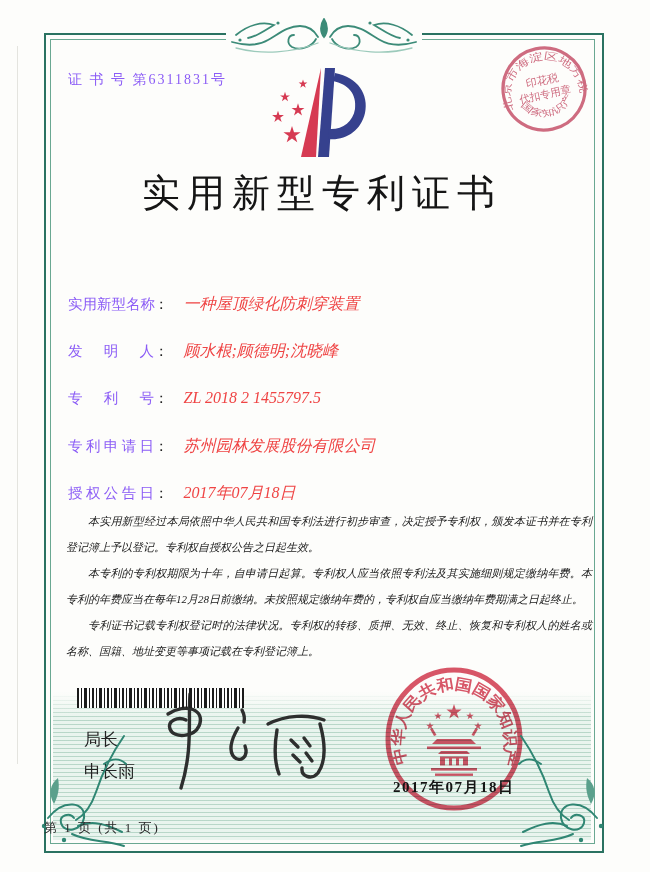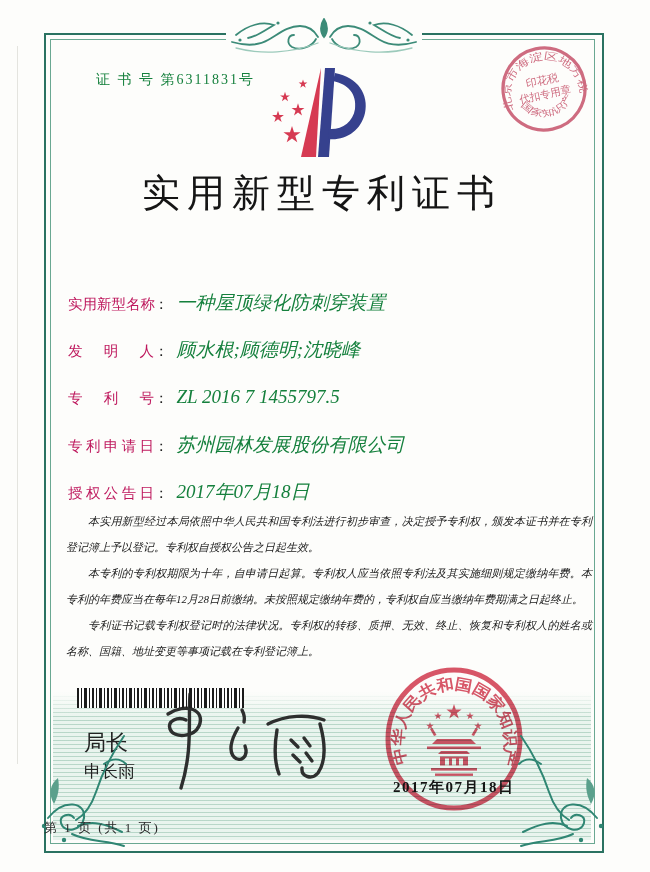--- a/index.html
+++ b/index.html
@@ -19,48 +19,48 @@
     background-color:#e9f4ee;
     background-image:
       linear-gradient(180deg,#fdfdfb 0px,rgba(253,253,251,0) 26px),
       repeating-linear-gradient(180deg,rgba(104,166,139,.38) 0 1px,rgba(255,255,255,0) 1px 4px);
   }
 
   
   #top-ornament{left:226px;top:11px;width:196px;height:50px;background:#fdfdfb;
     display:flex;align-items:center;justify-content:center;z-index:3;}
 
-  #cert-number{left:68px;top:71px;font-size:14px;letter-spacing:2px;color:#15803d;margin-left:28px;}
+  #cert-number{left:68px;top:71px;font-size:14px;letter-spacing:2px;color:#8b5cf6;}
 
   #logo{left:262px;top:64px;width:110px;height:102px;}
 
   #tax-stamp{left:497px;top:42px;width:94px;height:94px;transform:rotate(-12deg);opacity:.85;}
 
   #title{left:44px;top:168px;width:556px;text-align:center;font-size:38px;font-weight:400;
          letter-spacing:7px;color:#151515;}
 
   #fields{left:68px;top:250px;width:520px;}
   .field-row{height:47.2px;line-height:19px;white-space:nowrap;}
-  .flabel{display:inline-block;width:86px;font-size:14.5px;color:#be185d;
+  .flabel{display:inline-block;width:86px;font-size:14.5px;color:#8b5cf6;
           text-align:justify;text-align-last:justify;vertical-align:baseline;margin-top:45px;}
   .fcolon{font-size:14.5px;color:#222;}
-  .fvalue{font-size:19px;font-style:italic;margin-left:8px;color:#15803d;}
+  .fvalue{font-size:16px;font-style:italic;margin-left:15px;color:#ef4444;}
 
   #paragraphs{left:66px;top:508px;width:526px;}
   #paragraphs p{margin:0;font-size:11px;line-height:26px;text-indent:2em;
                 text-align:justify;font-style:italic;color:#1a1a1a;}
 
   #barcode{left:77px;top:688px;width:167px;height:20px;background-color:#fdfdfd;
     background-image:repeating-linear-gradient(90deg,
       #1a1a1a 0px,#1a1a1a 2px,#fdfdfd 2px,#fdfdfd 3.5px,
       #1a1a1a 3.5px,#1a1a1a 4.5px,#fdfdfd 4.5px,#fdfdfd 7px,
       #1a1a1a 7px,#1a1a1a 10px,#fdfdfd 10px,#fdfdfd 11.5px,
       #1a1a1a 11.5px,#1a1a1a 12.5px,#fdfdfd 12.5px,#fdfdfd 15px);}
 
-  #signer-title{left:84px;top:728px;font-size:22px;font-family:"Liberation Sans","DejaVu Sans",sans-serif;color:#222;}
+  #signer-title{left:84px;top:728px;font-size:17px;font-family:"Liberation Sans","DejaVu Sans",sans-serif;color:#222;}
   #signer-name{left:84px;top:760px;font-size:17px;font-family:Liberation Serif, serif;color:#222;}
   #signature{left:150px;top:688px;width:205px;height:108px;}
 
   #seal{left:382px;top:664px;width:146px;height:150px;mix-blend-mode:multiply;opacity:.92;}
   #seal-date{left:393px;top:778px;font-size:15px;font-weight:700;letter-spacing:1.5px;color:#141414;z-index:4;}
 
   #footer{left:44px;top:819px;width:556px;text-align:left;font-size:13px;letter-spacing:2px;color:#2a2a2a;z-index:2;}
 
   .corner-flourish{width:96px;height:116px;z-index:2;}
   #flourish-left{left:34px;top:734px;}
@@ -141,21 +141,21 @@
   <div class="abs" id="title">实用新型专利证书</div>
 
   <div class="abs" id="fields">
     <div class="field-row">
       <span class="flabel">实用新型名称</span><span class="fcolon">：</span><span class="fvalue">一种屋顶绿化防刺穿装置</span>
     </div>
     <div class="field-row">
       <span class="flabel">发明人</span><span class="fcolon">：</span><span class="fvalue">顾水根;顾德明;沈晓峰</span>
     </div>
     <div class="field-row">
-      <span class="flabel">专利号</span><span class="fcolon">：</span><span class="fvalue">ZL 2016 7 1455797.5</span>
+      <span class="flabel">专利号</span><span class="fcolon">：</span><span class="fvalue">ZL 2018 2 1455797.5</span>
     </div>
     <div class="field-row">
       <span class="flabel">专利申请日</span><span class="fcolon">：</span><span class="fvalue">苏州园林发展股份有限公司</span>
     </div>
     <div class="field-row">
       <span class="flabel">授权公告日</span><span class="fcolon">：</span><span class="fvalue">2017年07月18日</span>
     </div>
   </div>
 
   <div class="abs" id="paragraphs">

